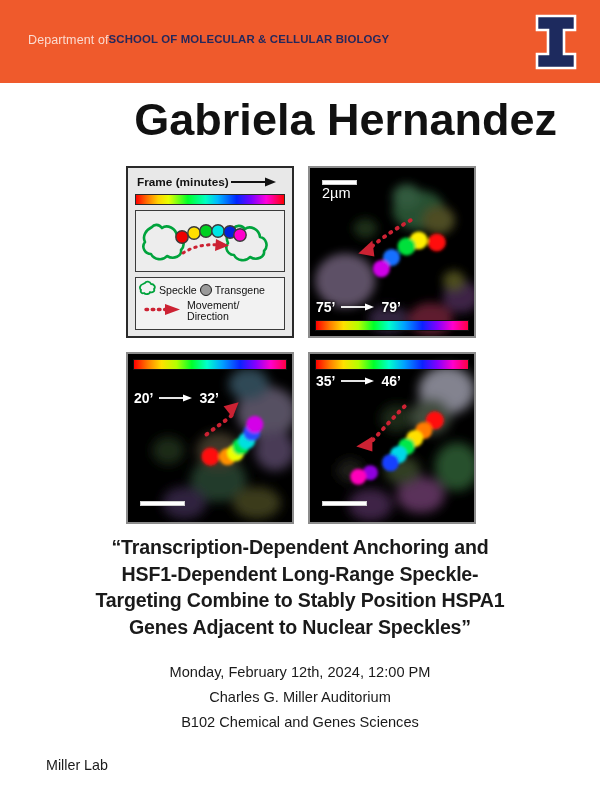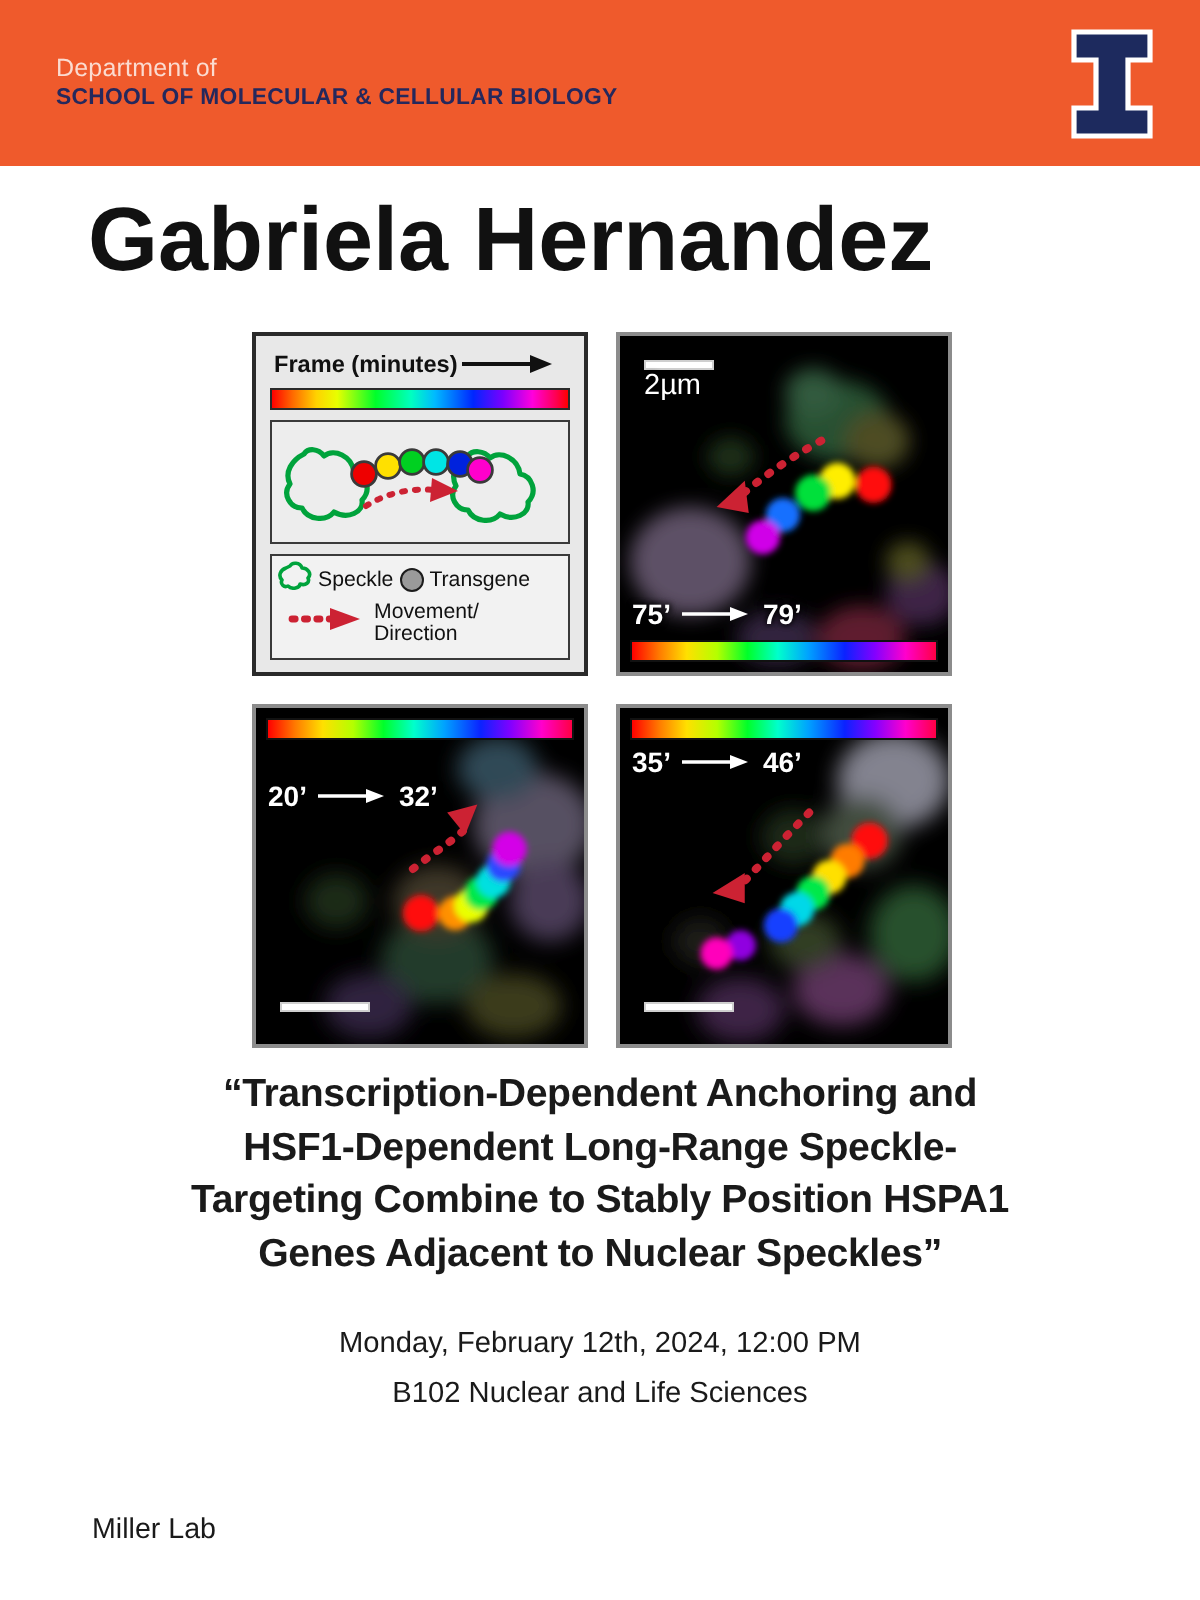--- a/index.html
+++ b/index.html
@@ -11,43 +11,43 @@
   }
   .poster { position: relative; width: 600px; height: 800px; background:#fff; }
 
   
   .header {
     position: absolute; left: 0; top: 0; width: 600px; height: 83px;
     background: #ef5a2c;
     display: flex; align-items: center; justify-content: space-between;
     padding: 0 22px 0 28px;
   }
-  .header-text { display: flex; flex-direction: column; justify-content: flex-end; line-height: 1; }
+  .header-text { display: flex; flex-direction: row; justify-content: flex-end; line-height: 1; }
   .dept-of {
     color: #fbdbd0; font-size: 12.5px; font-weight: 400; letter-spacing: .1px;
     margin-bottom: 3px;
   }
   .dept-name {
     color: #ffffff; font-size: 26.5px; font-weight: bold; letter-spacing: -.4px;
     margin-bottom: 4px; white-space: nowrap;
   }
   .school-name {
     color: #25285c; font-size: 11.4px; font-weight: bold; letter-spacing: .15px;
     white-space: nowrap;
   }
   .block-i {
     width: 44px; height: 58px; position: relative; flex: 0 0 auto;
   }
   .block-i svg { display:block; }
 
   
   .speaker-name {
     position: absolute; left: 0; top: 97px; width: 557px;
-    text-align: left; font-size: 45px; font-weight: bold; color: #111;
-    letter-spacing: 0px; line-height: 1; margin-left: 44px;
+    text-align: right; font-size: 45px; font-weight: bold; color: #111;
+    letter-spacing: 0px; line-height: 1;
   }
 
   
   .figure-grid {
     position: absolute; left: 126px; top: 166px;
     width: 350px; height: 448px;
     display: grid;
     grid-template-columns: 168px 168px;
     grid-template-rows: 172px 172px;
     gap: 14px 14px;
@@ -368,18 +368,19 @@
 
   <div class="talk-title">
     <div>“Transcription-Dependent Anchoring and</div>
     <div>HSF1-Dependent Long-Range Speckle-</div>
     <div>Targeting Combine to Stably Position HSPA1</div>
     <div>Genes Adjacent to Nuclear Speckles”</div>
   </div>
 
   <div class="event-details">
     <div class="event-line">Monday, February 12th, 2024, 12:00 PM</div>
-    <div class="event-line">B102 Nuclear and Life Sciences</div>
+    <div class="event-line">Charles G. Miller Auditorium</div>
+    <div class="event-line">B102 Chemical and Genes Sciences</div>
   </div>
 
   <div class="lab-name">Miller Lab</div>
 
 </div>
 
 </body></html>

